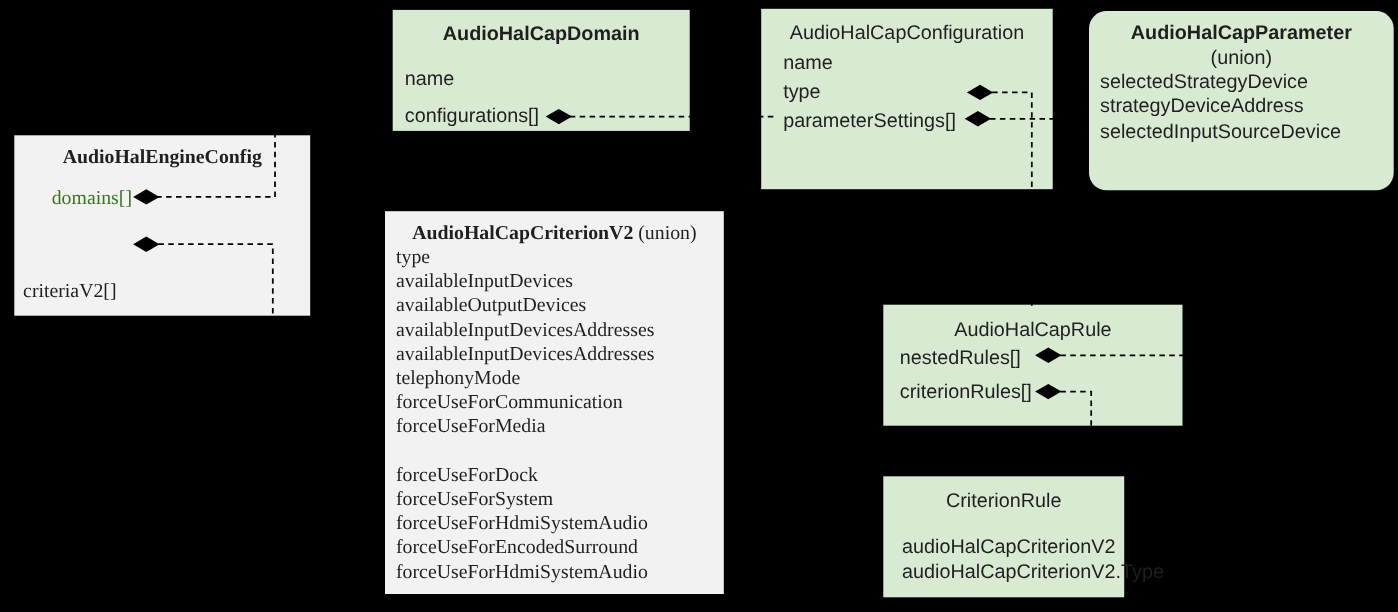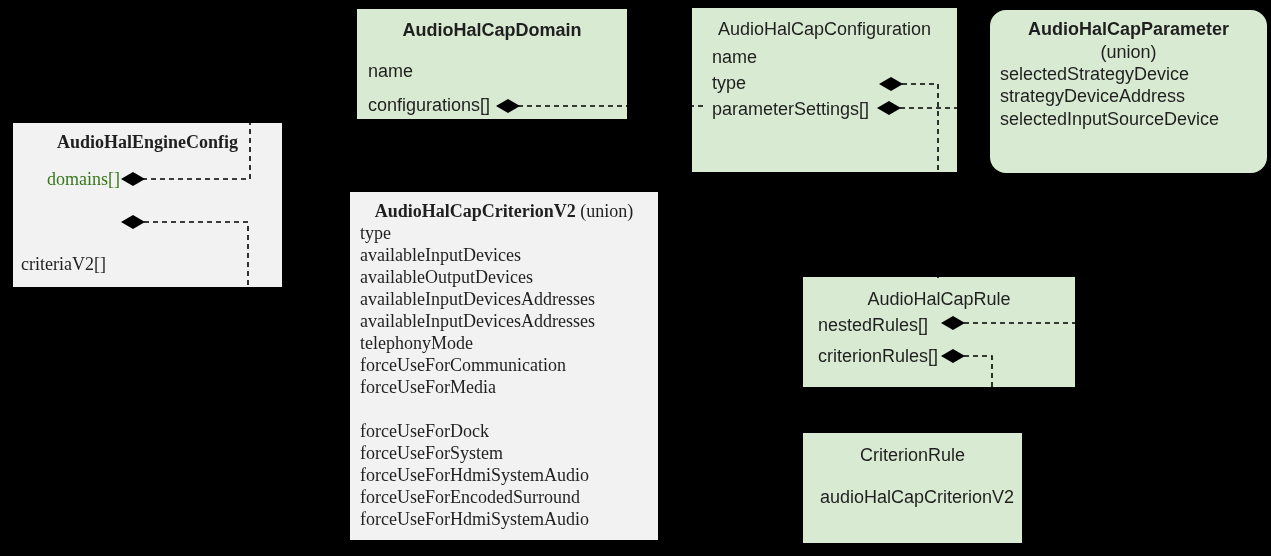--- a/index.html
+++ b/index.html
@@ -67,20 +67,21 @@
 
   <div class="box fill-green" style="left:803px;top:277px;width:272px;height:110px;">
     <div class="row title" style="top:12px;">AudioHalCapRule</div>
     <div class="row" style="top:38px;left:15px;">nestedRules[]</div>
     <div class="row" style="top:69px;left:15px;">criterionRules[]</div>
   </div>
 
   <div class="box fill-green" style="left:803px;top:433px;width:219px;height:110px;">
     <div class="row title" style="top:12px;">CriterionRule</div>
     <div class="row" style="top:54px;left:17px;">audioHalCapCriterionV2</div>
+    <div class="row" style="top:76px;left:17px;">audioHalCapCriterionV2.Type</div>
   </div>
 
   <svg class="overlay" width="1271" height="556" viewBox="0 0 1271 556">
 
     <path class="link" d="M142,179 H250 V116"></path>
     <path class="diamond" d="M121,179 L133,172 L145,179 L133,186 Z"></path>
 
     <path class="link" d="M144,222 H248 V330 H344"></path>
     <path class="diamond" d="M121,222 L133,215 L145,222 L133,229 Z"></path>
 

